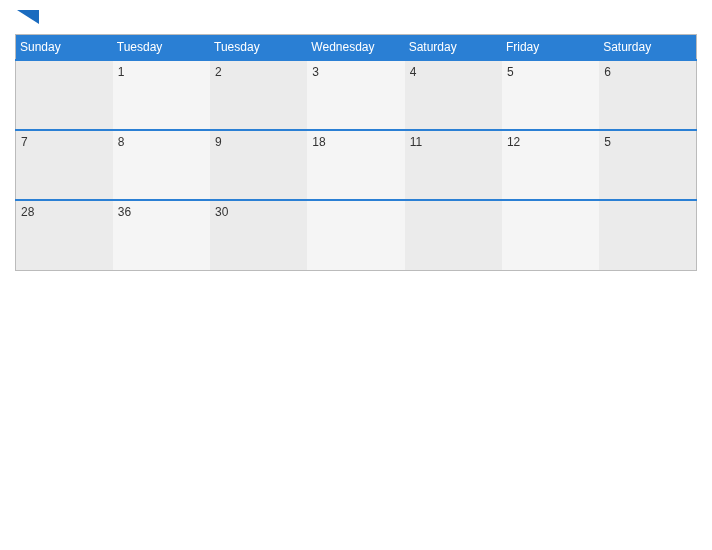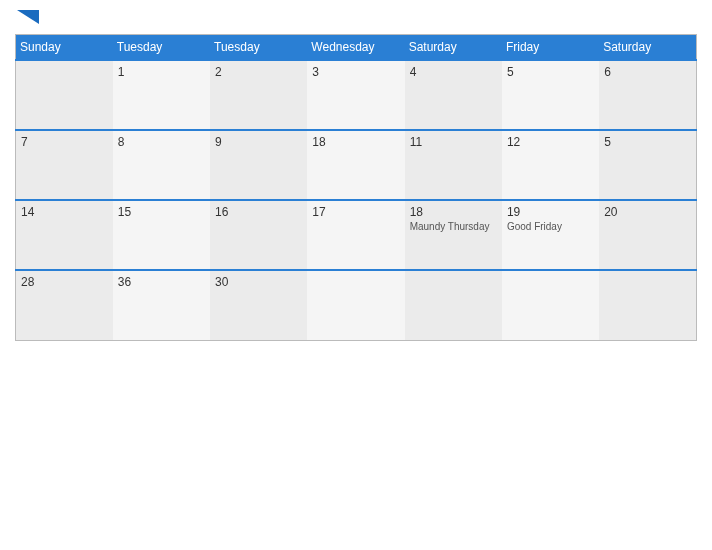--- a/index.html
+++ b/index.html
@@ -170,45 +170,20 @@
           </td>
           <td>
             <span class="day-num">12</span>
           </td>
           <td>
             <span class="day-num">5</span>
           </td>
         </tr>
         <tr>
           <td>
-            <span class="day-num">14</span>
-          </td>
-          <td>
-            <span class="day-num">15</span>
-          </td>
-          <td>
-            <span class="day-num">16</span>
-          </td>
-          <td>
-            <span class="day-num">17</span>
-          </td>
-          <td>
-            <span class="day-num">18</span>
-            <span class="event">Maundy Thursday</span>
-          </td>
-          <td>
-            <span class="day-num">19</span>
-            <span class="event">Good Friday</span>
-          </td>
-          <td>
-            <span class="day-num">20</span>
-          </td>
-        </tr>
-        <tr>
-          <td>
             <span class="day-num">28</span>
           </td>
           <td>
             <span class="day-num">36</span>
           </td>
           <td>
             <span class="day-num">30</span>
           </td>
           <td></td>
           <td></td>

